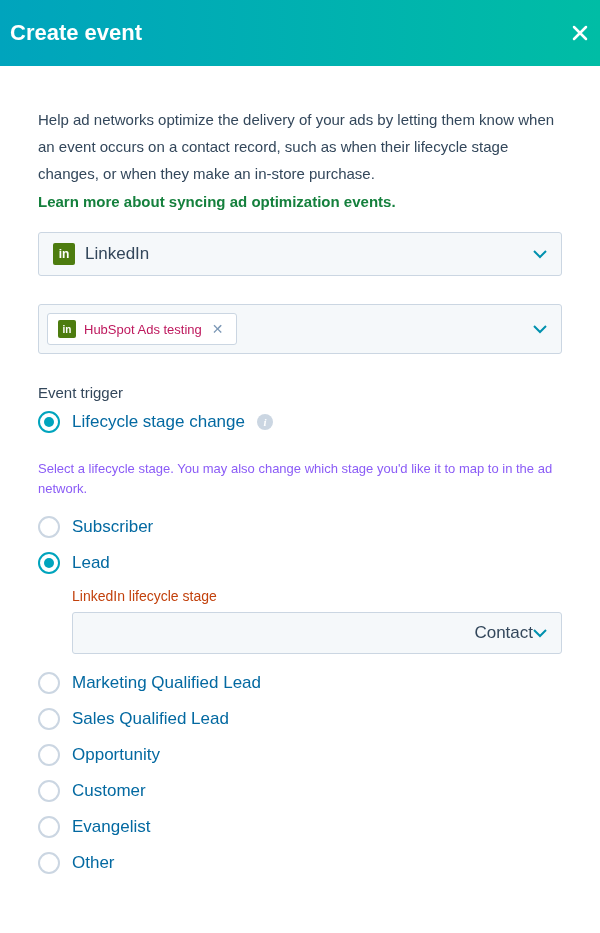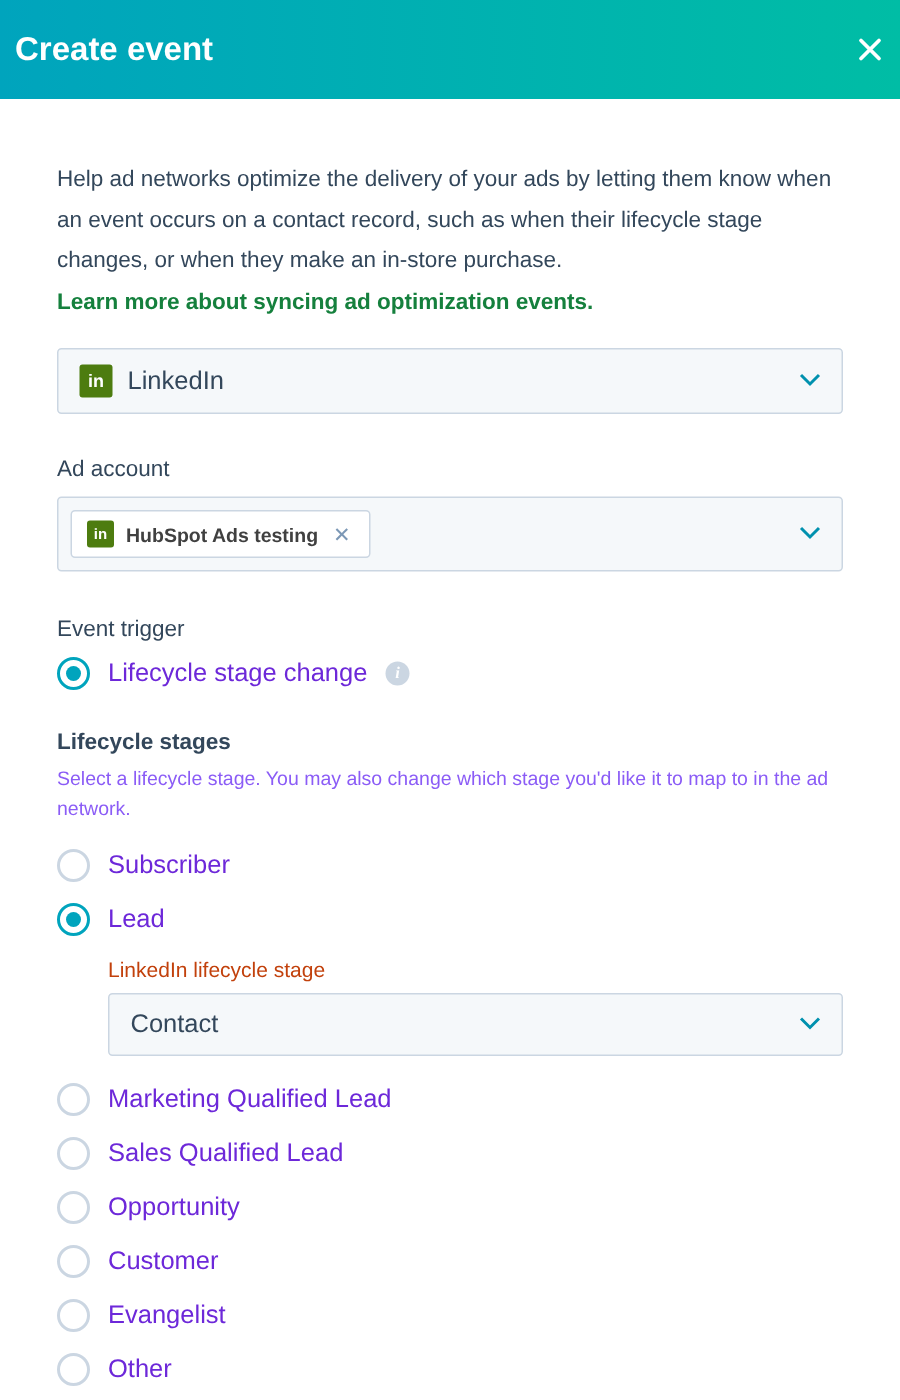--- a/index.html
+++ b/index.html
@@ -56,20 +56,21 @@
       background: #f5f8fa;
       padding: 10px 14px;
       display: flex;
       align-items: center;
       justify-content: space-between;
       cursor: pointer;
       margin-bottom: 28px;
     }
     .select-box.nested {
       margin-bottom: 18px;
+      justify-content: flex-end;
     }
     .select-left {
       display: flex;
       align-items: center;
       gap: 10px;
     }
     .linkedin-icon {
       width: 22px;
       height: 22px;
       background: #4d7c0f;
@@ -109,22 +110,22 @@
       align-items: center;
       gap: 8px;
     }
     .chip .linkedin-icon {
       width: 18px;
       height: 18px;
       font-size: 10px;
     }
     .chip-text {
       font-size: 13px;
-      font-weight: 700;
-      color: #404040;
+      font-weight: 400;
+      color: #be185d;
     }
     .chip-remove {
       font-size: 14px;
       color: #7c98b6;
       cursor: pointer;
       padding: 0 2px;
     }
     .radio-row {
       display: flex;
       align-items: center;
@@ -150,21 +151,21 @@
       height: 10px;
       border-radius: 50%;
       background: #00a4bd;
       display: none;
     }
     .radio-outer.selected .radio-inner {
       display: block;
     }
     .radio-label {
       font-size: 17px;
-      color: #6d28d9;
+      color: #0369a1;
     }
     .info-icon {
       width: 16px;
       height: 16px;
       border-radius: 50%;
       background: #cbd6e2;
       color: #fff;
       font-size: 11px;
       font-weight: 700;
       display: flex;
@@ -220,21 +221,20 @@
       <span class="linkedin-icon">in</span>
       <span class="select-text">LinkedIn</span>
     </div>
     <span class="chevron-down">
       <svg width="14" height="10" viewBox="0 0 14 10">
           <path d="M1 2 L7 8 L13 2" stroke="#0091ae" stroke-width="2" fill="none"></path>
         </svg>
     </span>
   </div>
 
-  <span class="field-label">Ad account</span>
   <div class="chip-select">
     <div class="chip">
       <span class="linkedin-icon">in</span>
       <span class="chip-text">HubSpot Ads testing</span>
       <span class="chip-remove">✕</span>
     </div>
     <span class="chevron-down">
       <svg width="14" height="10" viewBox="0 0 14 10">
           <path d="M1 2 L7 8 L13 2" stroke="#0091ae" stroke-width="2" fill="none"></path>
         </svg>
@@ -243,21 +243,20 @@
 
   <span class="field-label">Event trigger</span>
   <div class="radio-row" style="margin-bottom:26px;">
     <span class="radio-outer selected">
         <span class="radio-inner"></span>
       </span>
     <span class="radio-label">Lifecycle stage change</span>
     <span class="info-icon">i</span>
   </div>
 
-  <div class="section-heading">Lifecycle stages</div>
   <div class="section-sub">Select a lifecycle stage. You may also change which stage you'd like it to map to in the ad network.</div>
 
   <div class="stage-list">
 
   <div class="radio-row">
         <span class="radio-outer"></span>
         <span class="radio-label">Subscriber</span>
       </div>
       <div class="radio-row">
         <span class="radio-outer selected">

